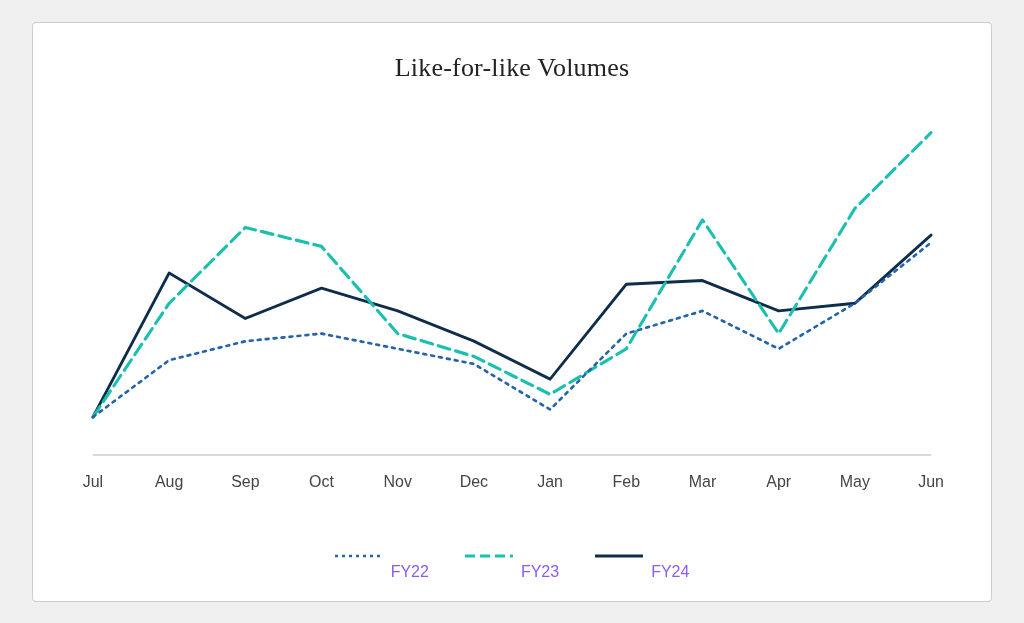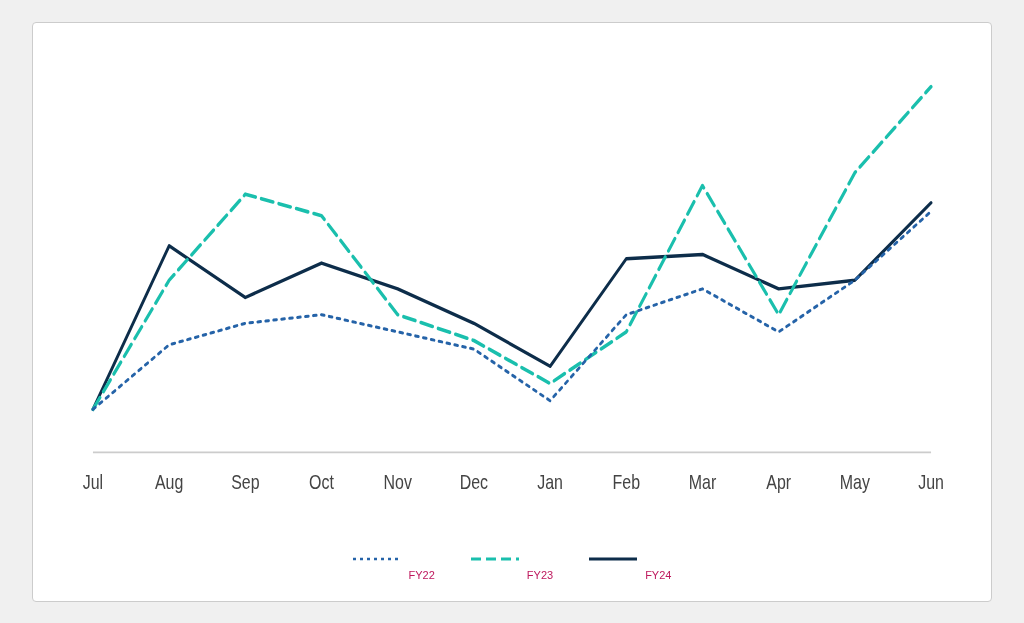--- a/index.html
+++ b/index.html
@@ -45,30 +45,31 @@
       font-size: 15px;
       color: #222;
       font-family: Arial, sans-serif;
     }
     .legend-item {
       display: flex;
       align-items: center;
       gap: 8px;
     }
     .legend-label {
-      font-size: 11px;
-      color: #be185d;
+      font-size: 16px;
+      color: #8b5cf6;
       font-family: Arial, sans-serif;
       margin-top: 32px;
     }
   </style>
 </head>
 <body>
 
 <div class="chart-container">
+  <div class="chart-title">Like-for-like Volumes</div>
   <div class="chart-area">
     <svg id="main-chart" width="100%" height="100%" viewBox="0 0 880 390" preserveAspectRatio="none">
     <line x1="20" y1="330" x2="860" y2="330" stroke="#cccccc" stroke-width="1.5"></line>
         <text x="20" y="360" text-anchor="middle" font-size="16" font-family="Arial, sans-serif" fill="#444444">Jul</text>
         <text x="96.36363636363636" y="360" text-anchor="middle" font-size="16" font-family="Arial, sans-serif" fill="#444444">Aug</text>
         <text x="172.72727272727272" y="360" text-anchor="middle" font-size="16" font-family="Arial, sans-serif" fill="#444444">Sep</text>
         <text x="249.09090909090907" y="360" text-anchor="middle" font-size="16" font-family="Arial, sans-serif" fill="#444444">Oct</text>
         <text x="325.45454545454544" y="360" text-anchor="middle" font-size="16" font-family="Arial, sans-serif" fill="#444444">Nov</text>
         <text x="401.8181818181818" y="360" text-anchor="middle" font-size="16" font-family="Arial, sans-serif" fill="#444444">Dec</text>
         <text x="478.18181818181813" y="360" text-anchor="middle" font-size="16" font-family="Arial, sans-serif" fill="#444444">Jan</text>

